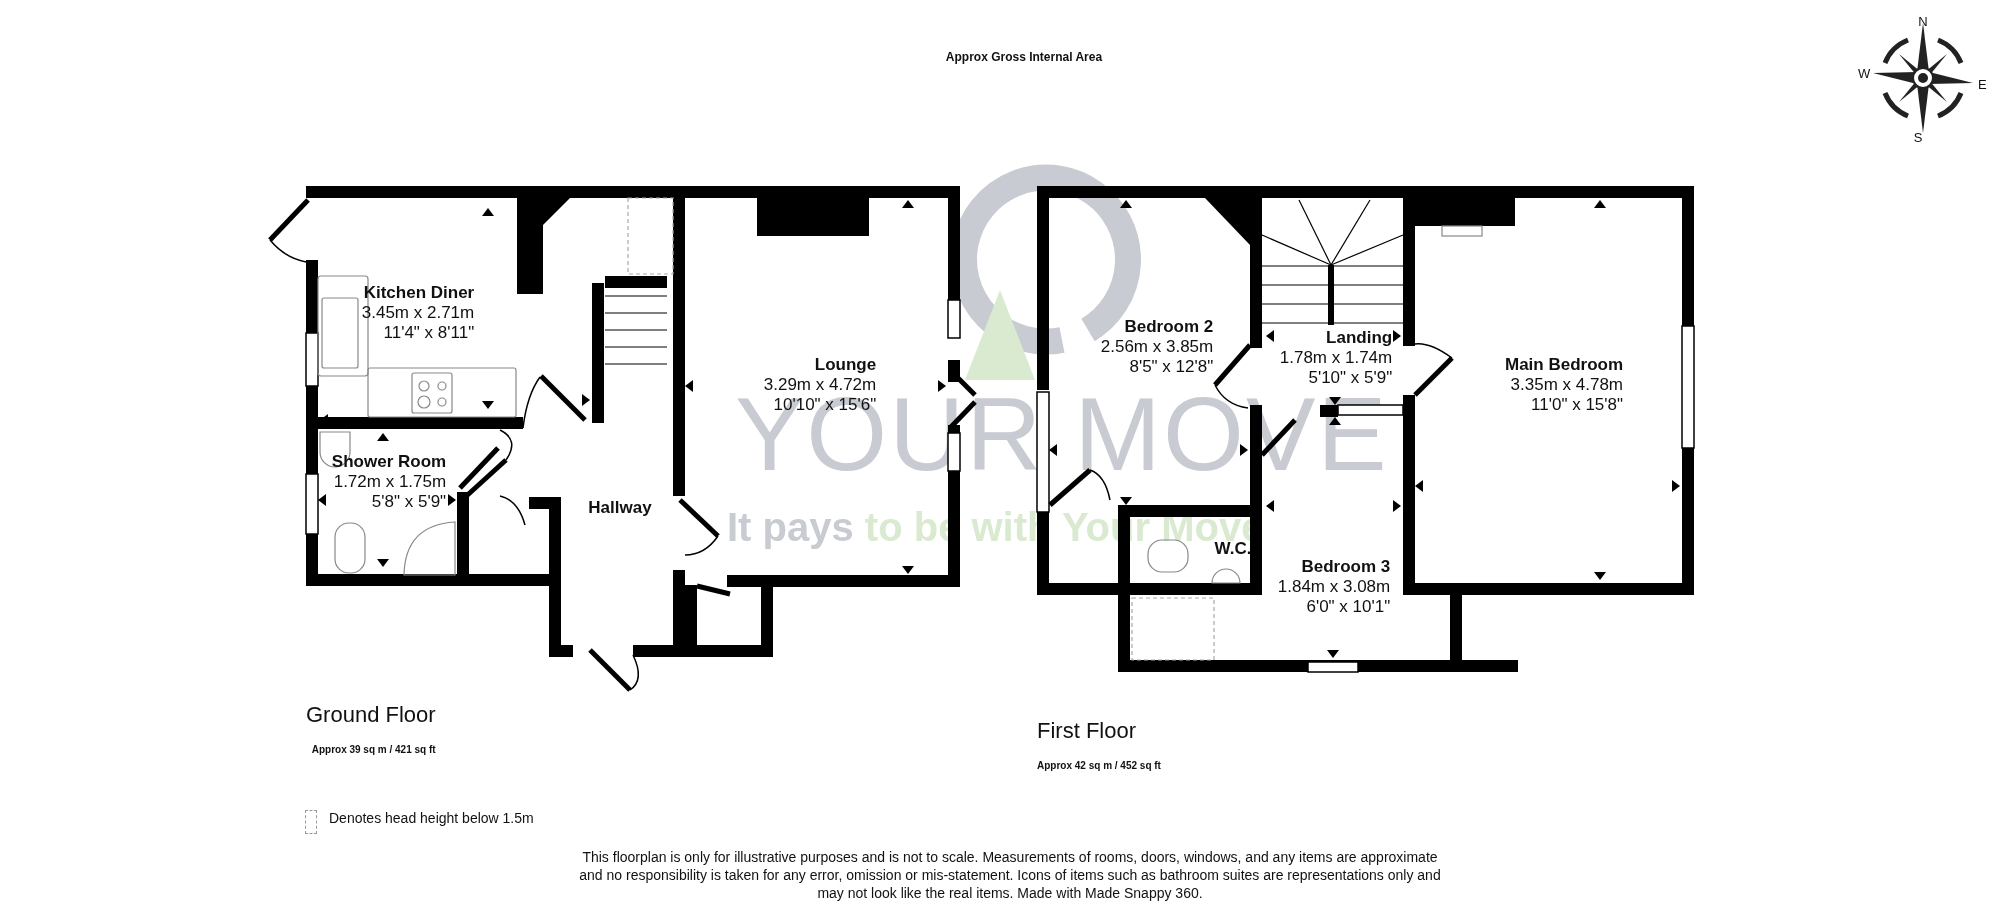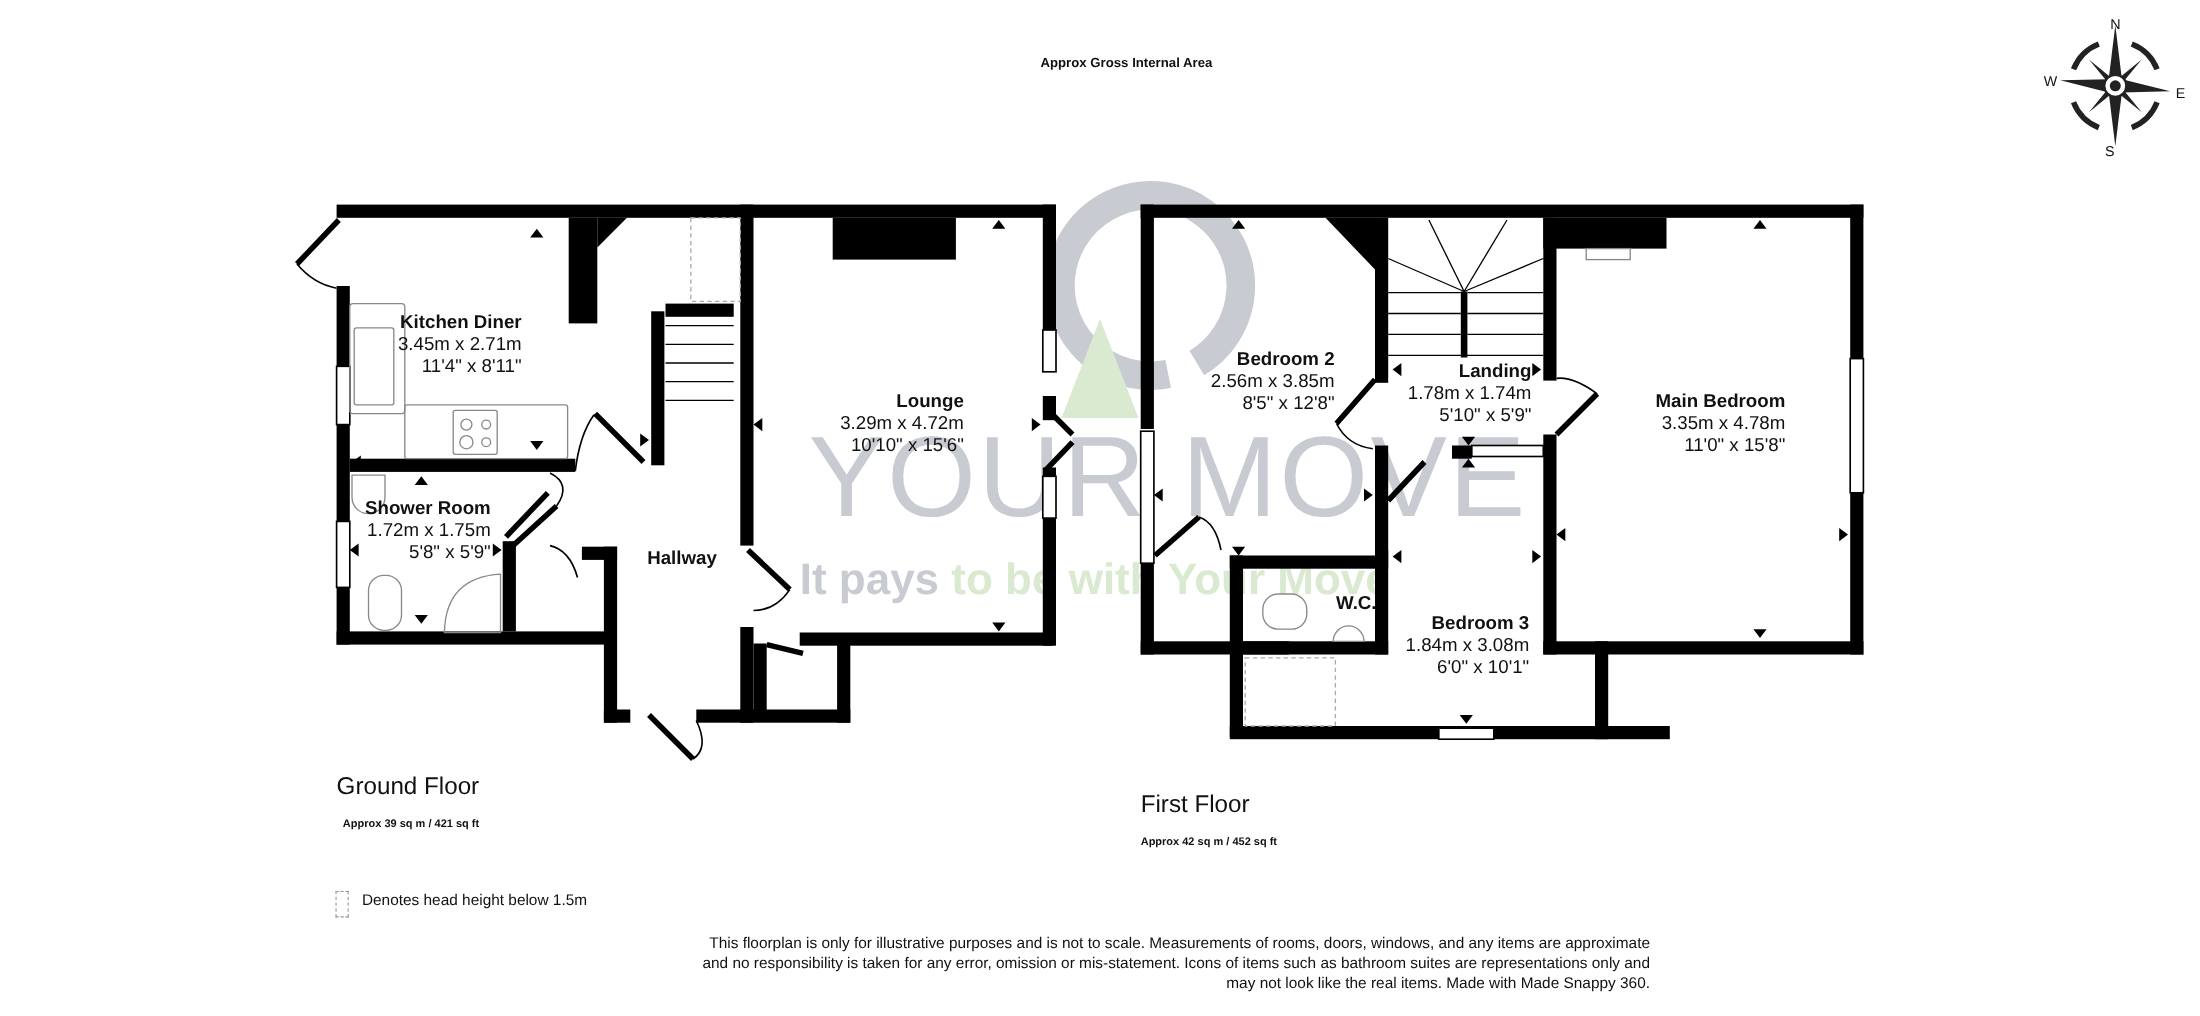--- a/index.html
+++ b/index.html
@@ -3,21 +3,21 @@
 <meta charset="utf-8">
 <style>
   html,body{margin:0;padding:0;background:#ffffff;}
   body{width:2000px;height:924px;position:relative;overflow:hidden;font-family:"Liberation Sans",sans-serif;color:#111;}
   .abs{position:absolute;}
   .gia{left:0;width:2000px;top:48px;text-align:center;font-weight:bold;font-size:12px;line-height:19px;padding-left:24px;}
   .floor-title{font-size:22px;}
   .floor-area{font-weight:bold;font-size:10px;margin-top:16px;text-align:right;}
   .legend{left:305px;top:810px;font-size:14px;display:flex;align-items:flex-start;}
   .legend-box{width:10px;height:22px;border:1px dashed #999;margin-right:12px;}
-  .disclaimer{left:520px;width:980px;top:848px;text-align:right;font-size:14px;line-height:18px;}
+  .disclaimer{left:520px;width:980px;top:848px;text-align:center;font-size:14px;line-height:18px;}
   .room-label{position:absolute;text-align:right;font-size:17px;line-height:20px;transform:translateX(-50%);white-space:nowrap;}
   .room-label .nm{font-weight:bold;}
   svg{position:absolute;left:0;top:0;}
   .watermark-text{position:absolute;white-space:nowrap;}
 </style>
 </head>
 <body>
 
 <div class="abs gia">
   <div>Approx Gross Internal Area</div>

